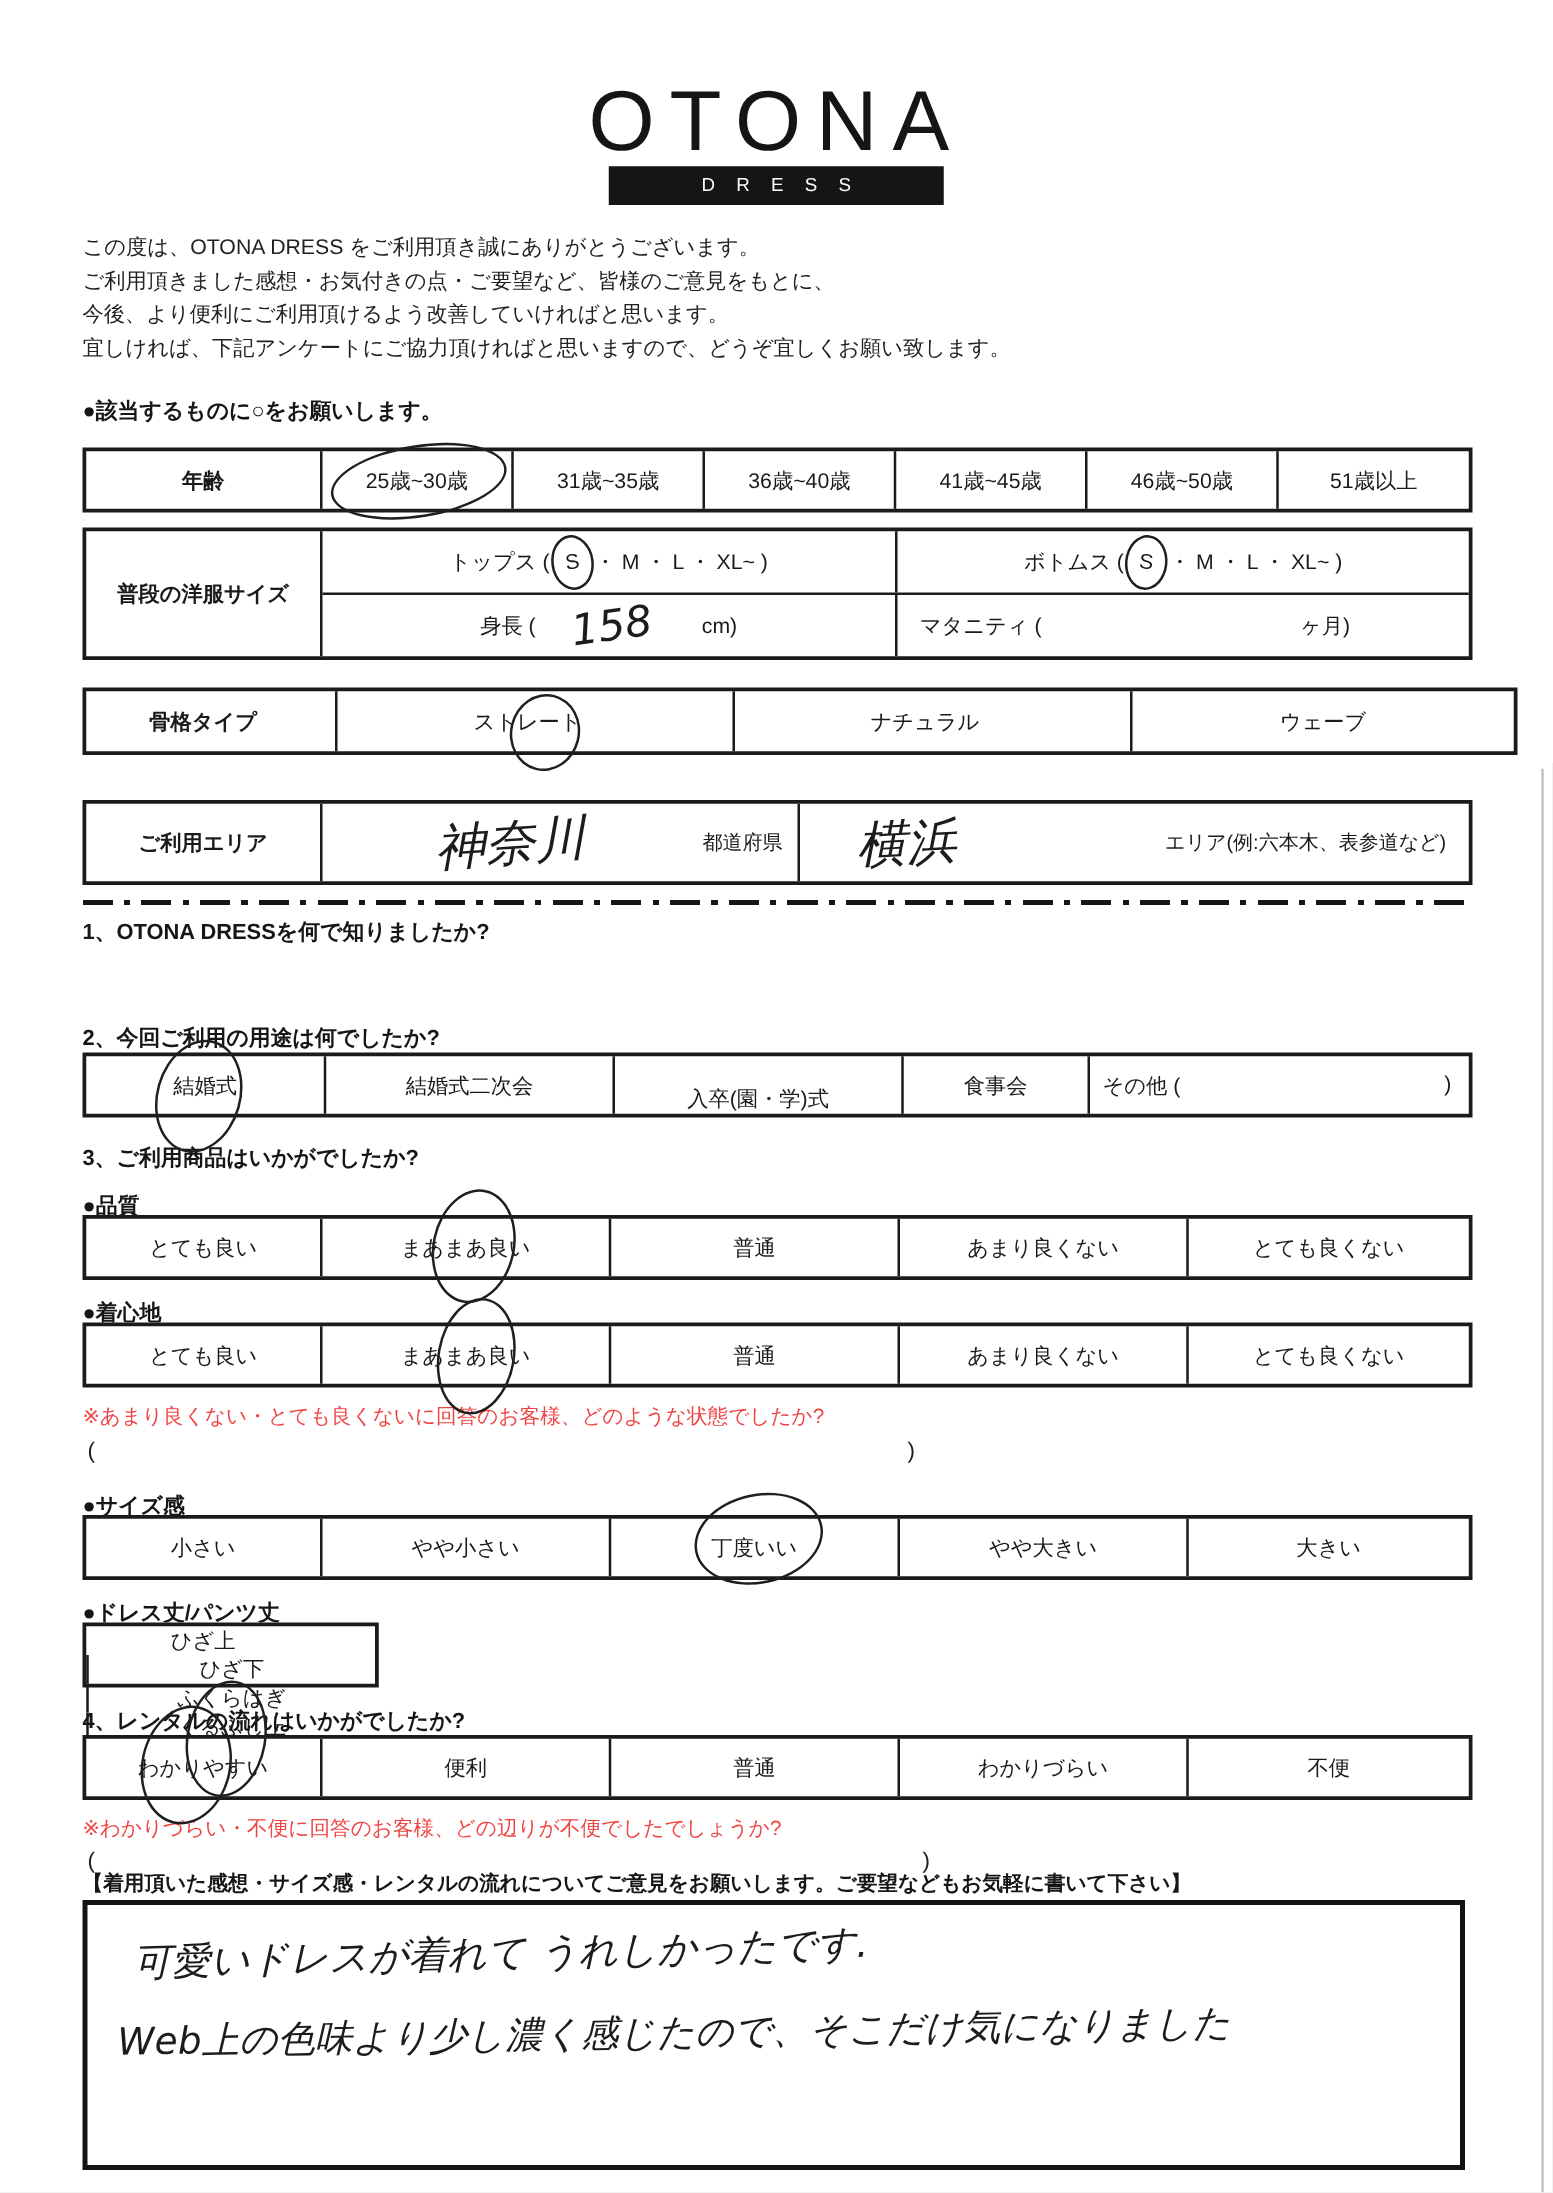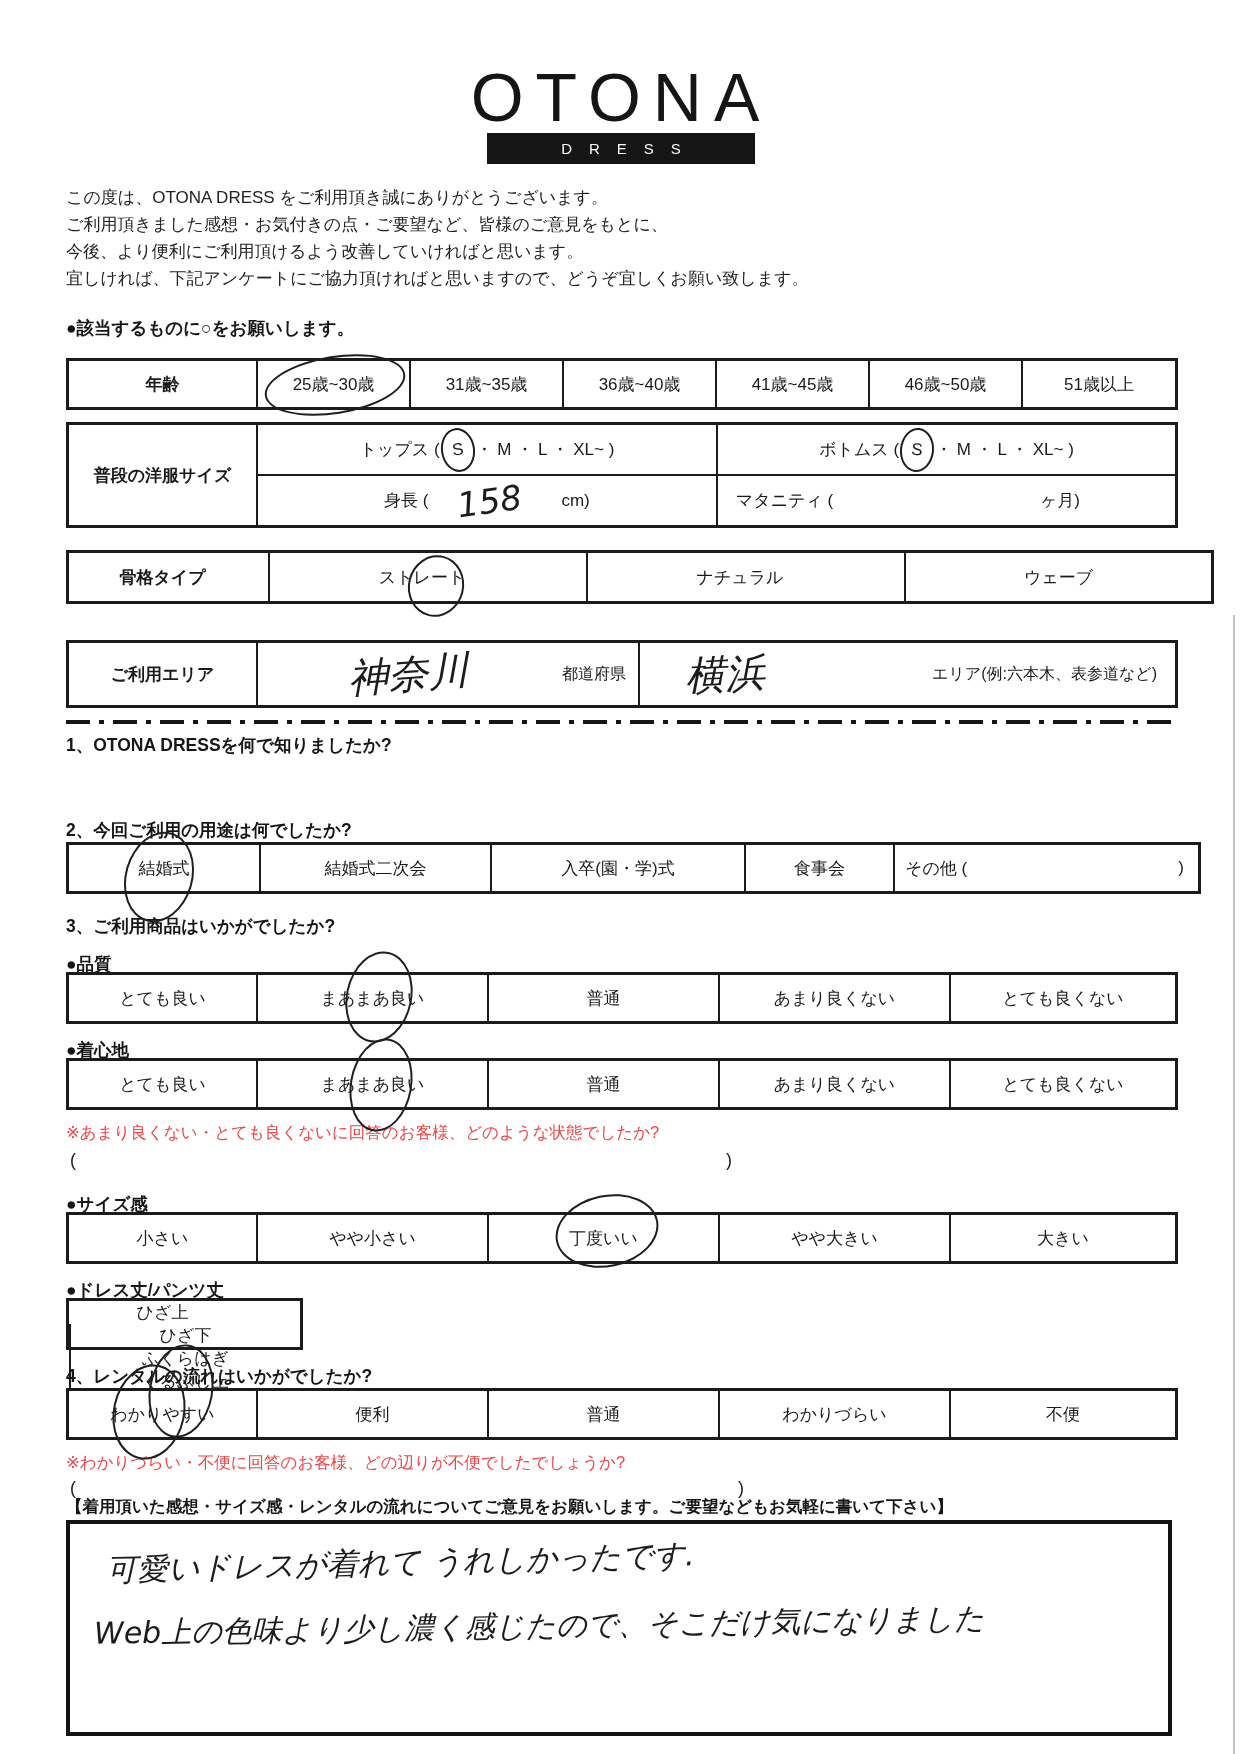--- a/index.html
+++ b/index.html
@@ -173,21 +173,21 @@
 
   <div class="abs heading" style="top:818px;">2、今回ご利用の用途は何でしたか?</div>
   <div class="tbl" style="top:842px; height:46px;">
     <div class="cell" style="width:190px;">
       <span>結婚式</span>
       <div class="circ" style="width:64px;height:88px;left:56px;top:-14px;transform:rotate(16deg);"></div>
     </div>
     <div class="cell" style="width:231px;">
         <span>結婚式二次会</span>
       </div>
-    <div class="cell" style="width:254px;">
+    <div class="cell" style="width:231px;align-items:flex-end;">
         <span>入卒(園・学)式</span>
       </div>
     <div class="cell" style="width:149px;">
         <span>食事会</span>
       </div>
     <div class="cell" style="width:305px; justify-content:space-between; padding:0 14px 0 10px;">
       <span>その他 (</span>
       <span>)</span>
     </div>
   </div>

